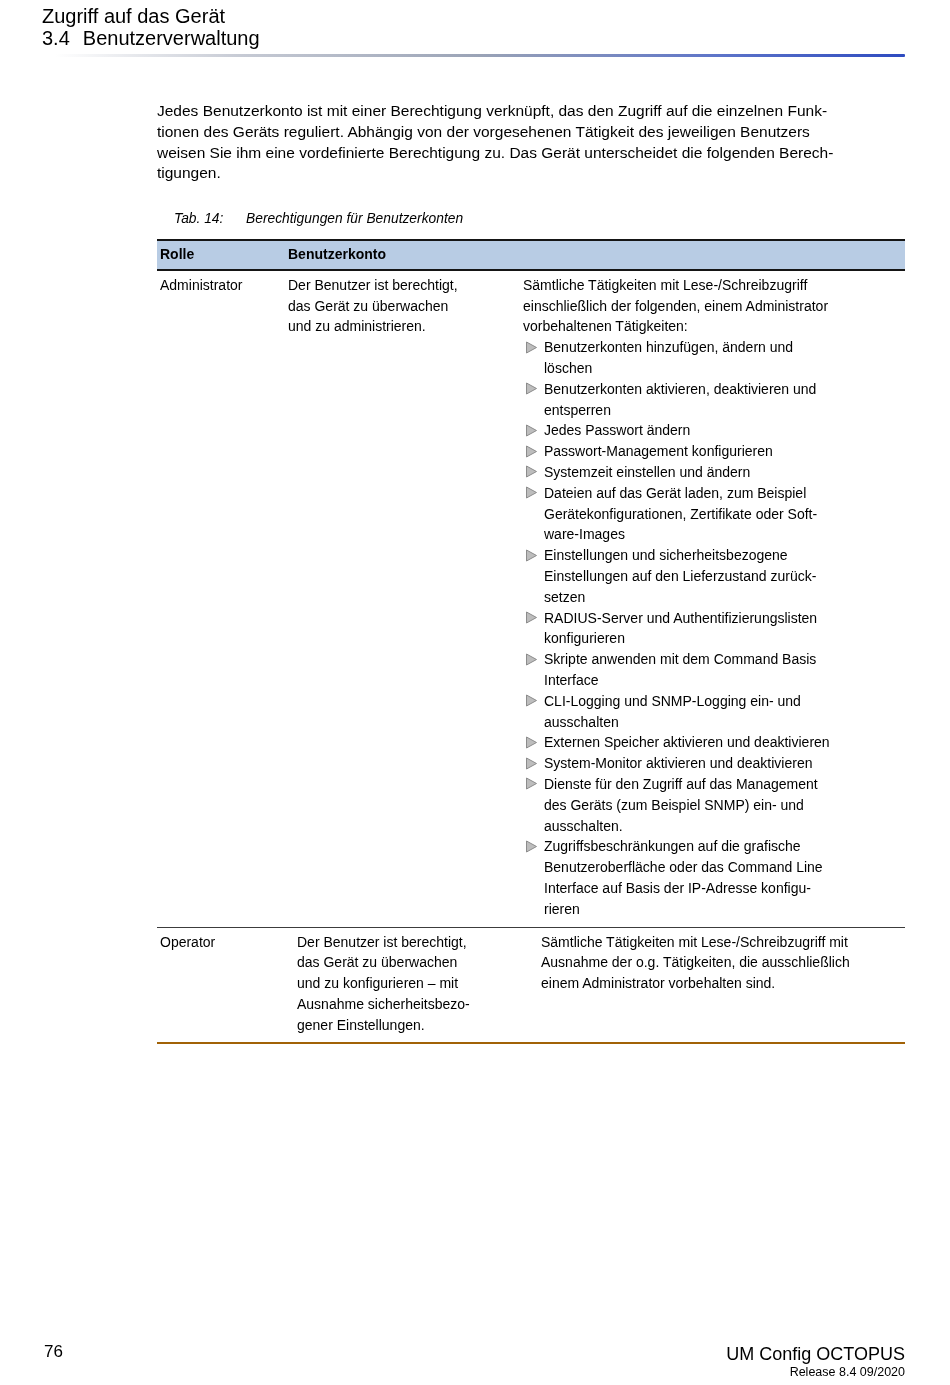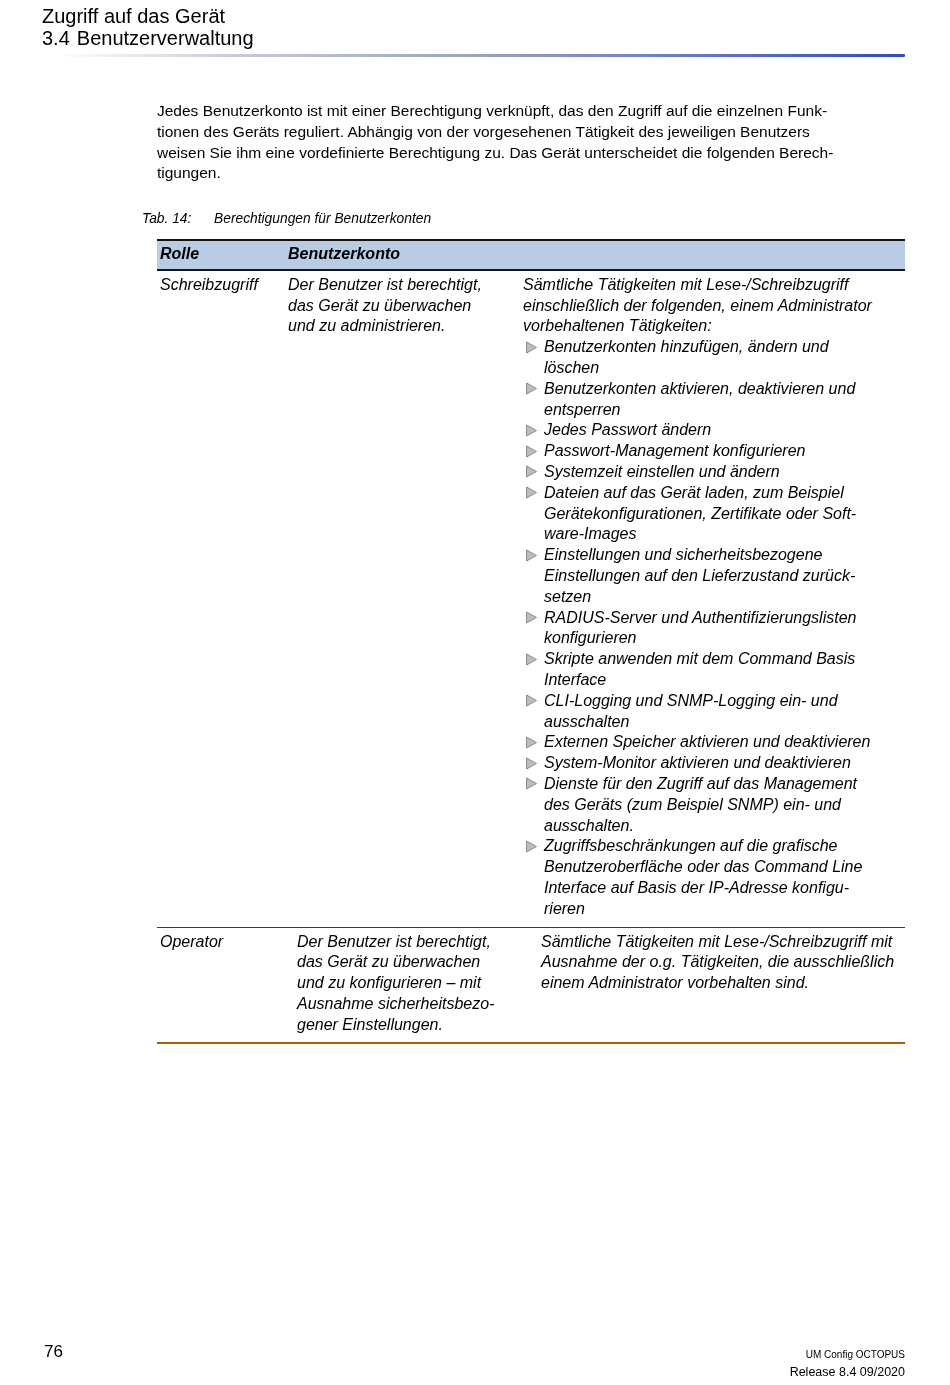--- a/index.html
+++ b/index.html
@@ -4,44 +4,44 @@
 <style>
   * { margin:0; padding:0; box-sizing:border-box; }
   html,body { background:#ffffff; }
   body {
     width:950px; height:1385px; position:relative;
     font-family:"Liberation Sans", sans-serif; color:#000;
   }
 
   
   .page-header { position:absolute; top:5px; left:42px; font-size:20px; line-height:22px; }
-  .page-header .h-line2 { display:flex; gap:7px; }
+  .page-header .h-line2 { display:flex; gap:13px; }
   .header-rule {
     position:absolute; top:54px; left:55px; width:850px; height:2.5px;
     background:linear-gradient(to right, rgba(210,214,224,0) 0%, #c6cad4 22%, #9aa3b6 50%, #5d74c9 78%, #2e4bc0 100%);
     border-radius:1px;
   }
 
   
   .intro {
     position:absolute; top:101px; left:157px; width:750px;
     font-size:15.5px; line-height:20.8px; white-space:pre-line;
   }
 
   .caption-row {
-    position:absolute; top:210px; left:142px; width:748px;
+    position:absolute; top:210px; left:174px; width:748px;
     display:flex; font-size:13.8px; line-height:18px; font-style:italic;
   }
   .caption-row .cap-label { width:72px; }
 
   
   .perm-table {
     position:absolute; top:239px; left:157px; width:748px;
     border-top:2px solid #151515;
-    font-size:16px; line-height:20.8px;font-style:italic;
+    font-size:14px; line-height:20.8px;
   }
   .t-row { display:grid; grid-template-columns:128px 235px 385px; }
   .t-head {
     background:#b8cce4; border-bottom:2px solid #151515;
     font-weight:bold; 
   }
   .t-head .cell { padding:3px 4px 4px 3px; }
   .t-body-row { border-bottom:1px solid #3c3c3c; }
   .t-body-row:last-child { border-bottom:2px solid #a16207;gap:9px; }
   .cell { padding:4px 6px 7px 3px; }
@@ -51,21 +51,21 @@
   .bullet { display:flex; align-items:flex-start; }
   .bullet .tri { flex:0 0 21px; padding-left:2px; padding-top:3.5px; }
   .bullet .tri svg { display:block; }
   .bullet .b-text { flex:1 1 auto; white-space:pre-line; }
 
   
   .page-number { position:absolute; top:1342px; left:44px; font-size:17px;text-align:right; }
   .footer-right {
     position:absolute; top:1345px; right:45px; text-align:right;
   }
-  .footer-right .doc-title { font-size:10px; line-height:19px; }
+  .footer-right .doc-title { font-size:18px; line-height:19px; }
   .footer-right .release { font-size:12.5px; line-height:17px; }
 </style>
 </head>
 <body>
 
 <div class="page-header">
   <div>Zugriff auf das Gerät</div>
   <div class="h-line2">
     <span>3.4</span>
     <span>Benutzerverwaltung</span>
@@ -83,21 +83,21 @@
   <span>Berechtigungen für Benutzerkonten</span>
 </div>
 
 <div class="perm-table">
   <div class="t-row t-head">
     <div class="cell">Rolle</div>
     <div class="cell">Benutzerkonto</div>
   </div>
   <div id="table-body">
       <div class="t-row t-body-row">
-        <div class="cell">Schreibzugriff</div>
+        <div class="cell">Administrator</div>
         <div class="cell pre">Der Benutzer ist berechtigt,
 das Gerät zu überwachen
 und zu administrieren.</div>
         <div class="cell">
           <div class="pre">Sämtliche Tätigkeiten mit Lese-/Schreibzugriff
 einschließlich der folgenden, einem Administrator
 vorbehaltenen Tätigkeiten:</div>
           <div class="bullet">
             <span class="tri">
               <svg width="13" height="13" viewBox="0 0 13 13">

